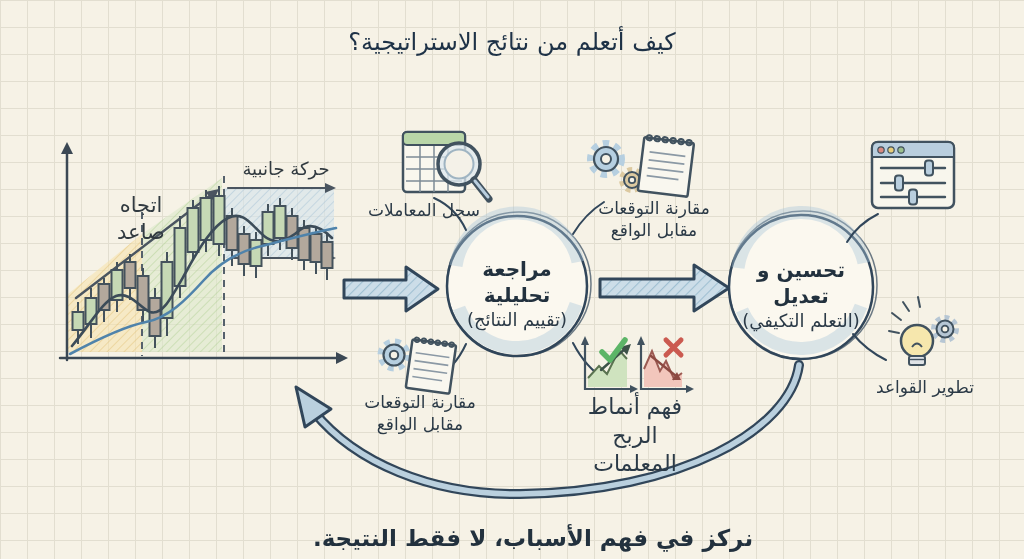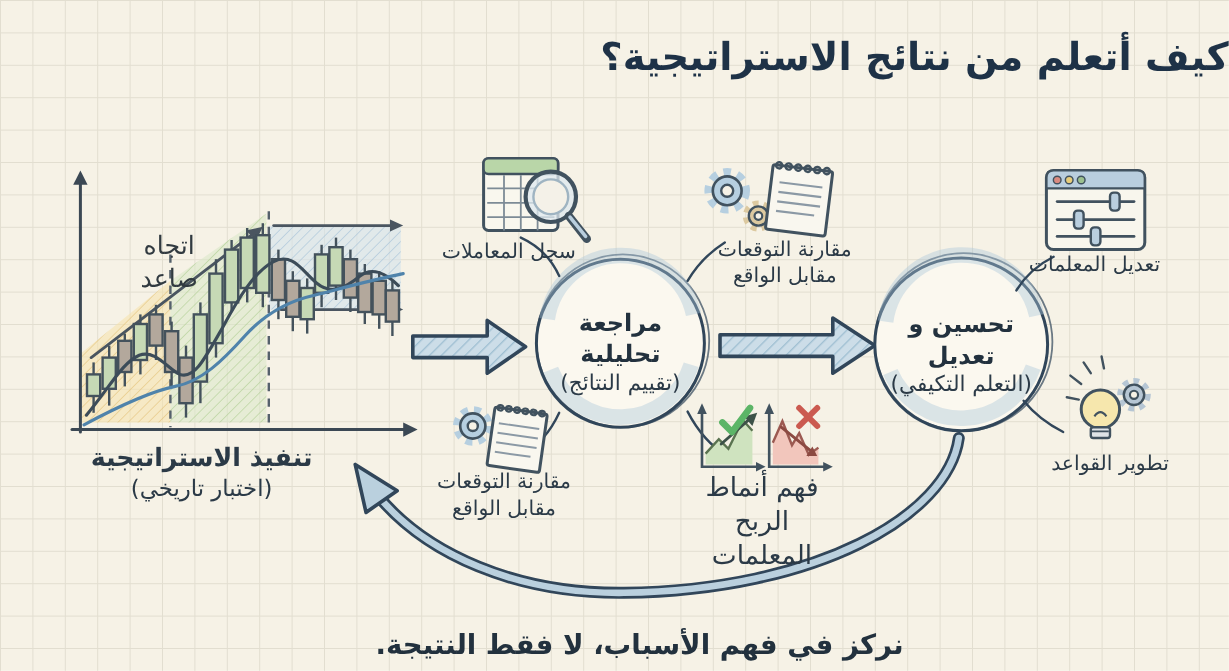--- a/index.html
+++ b/index.html
@@ -10,21 +10,21 @@
       linear-gradient(#e2ded0 1px, transparent 1px),
       linear-gradient(90deg, #e2ded0 1px, transparent 1px);
     background-size:27px 27px;
     font-family:"DejaVu Sans", sans-serif;
   }
   svg{position:absolute; inset:0;}
   .lbl{
     position:absolute; color:#2b3a47; text-align:center; direction:rtl;
     line-height:1.3; font-family:"DejaVu Sans", sans-serif;
   }
-  .title{left:0; top:27px; width:100%; font-size:32px; font-weight:bold; color:#1e3247;text-align:right;}
+  .title{left:0; top:27px; width:100%; font-size:24px; font-weight:normal; color:#1e3247;}
   .uptrend{left:96px; top:192px; width:90px; font-size:21px; color:#313a40;text-align:center;}
   .sideways{left:232px; top:157px; width:108px; font-size:18px; color:#313a40;}
   .execap{left:66px; top:368px; width:204px;}
   .execap .l1{font-size:21px; font-weight:bold;}
   .execap .l2{font-size:19px;}
   .translog{left:358px; top:199px; width:132px; font-size:17px;}
   .exptop{left:584px; top:197px; width:140px; font-size:17px;}
   .review-t{left:447px; top:256px; width:140px;}
   .improve-t{left:727px; top:257px; width:148px;}
   .circle-l1{font-size:20px; font-weight:bold; color:#22313e;}
@@ -294,44 +294,40 @@
         <line x1="666" y1="340" x2="681" y2="355"></line>
             <line x1="681" y1="340" x2="666" y2="355"></line>
       </g>
     </g>
   </g>
 </svg>
 
 <div class="lbl title">كيف أتعلم من نتائج الاستراتيجية؟</div>
 
 <div class="lbl uptrend">اتجاه صاعد</div>
-
-<div class="lbl execap">
-  <div class="l1">تنفيذ الاستراتيجية</div>
-  <div class="l2">(اختبار تاريخي)</div>
-</div>
+<div class="lbl sideways">حركة جانبية</div>
+
 
 <div class="lbl translog">سجل المعاملات</div>
 
 <div class="lbl exptop">
   <div>مقارنة التوقعات</div>
   <div>مقابل الواقع</div>
 </div>
 
 <div class="lbl improve-t">
   <div class="circle-l1">تحسين و تعديل</div>
   <div class="circle-l2">(التعلم التكيفي)</div>
 </div>
 
 <div class="lbl review-t">
   <div class="circle-l1">مراجعة تحليلية</div>
   <div class="circle-l2">(تقييم النتائج)</div>
 </div>
 
-<div class="lbl params">تعديل المعلمات</div>
 <div class="lbl rules">تطوير القواعد</div>
 
 <div class="lbl expbot">
   <div>مقارنة التوقعات</div>
   <div>مقابل الواقع</div>
 </div>
 
 <div class="lbl patterns">
   <div>فهم أنماط الربح</div>
   <div>المعلمات</div>

